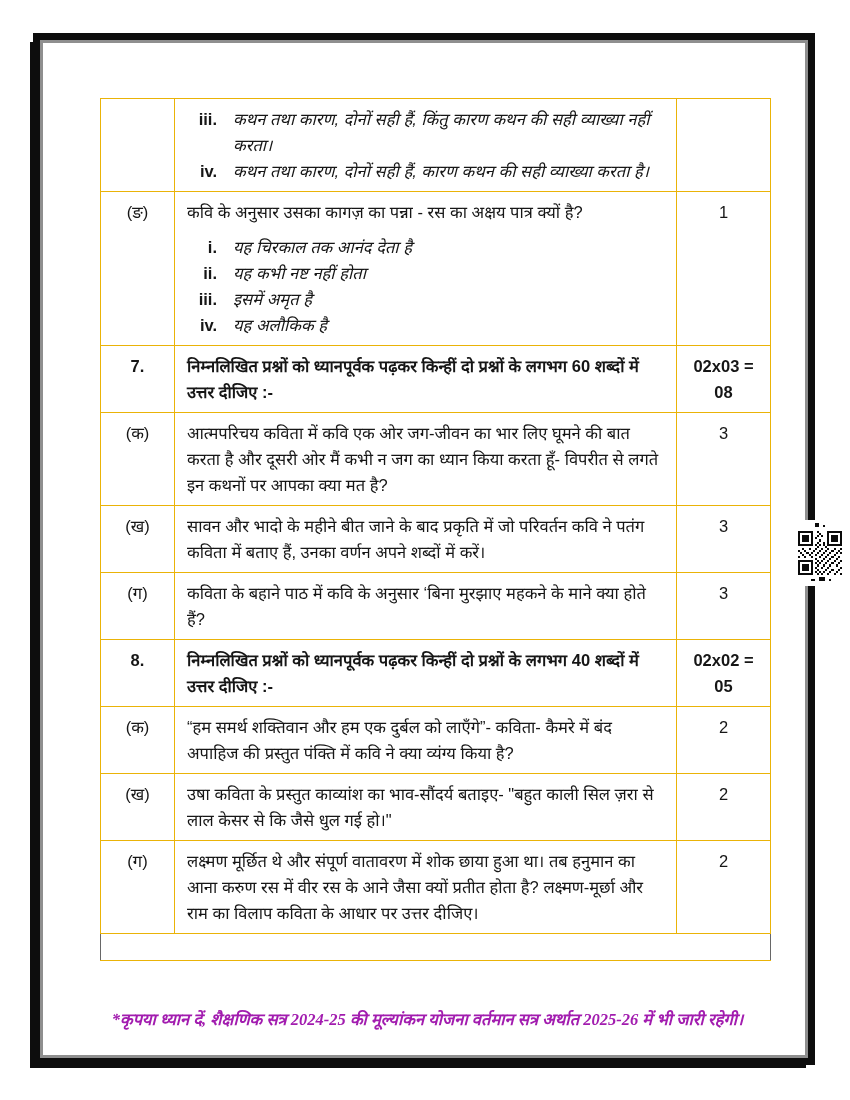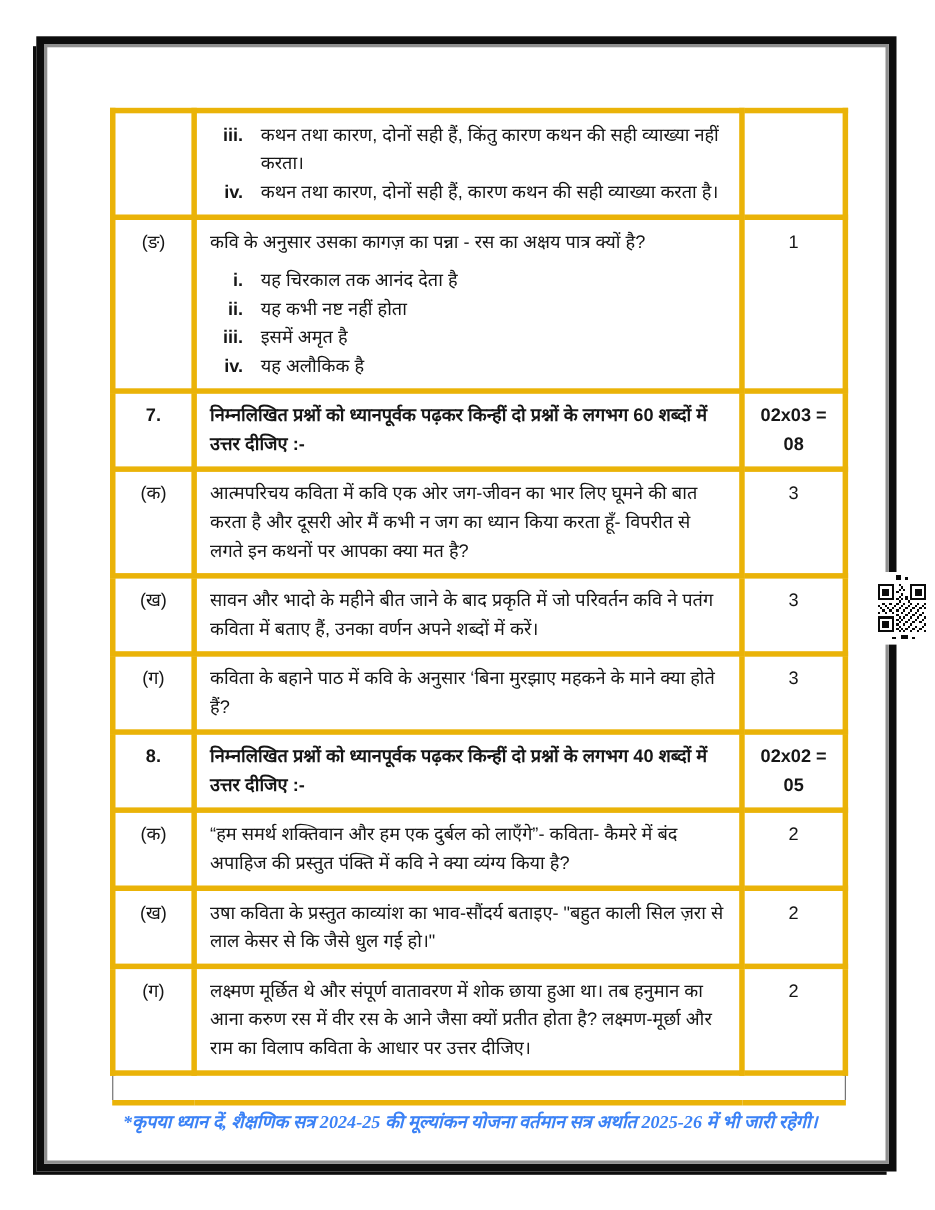--- a/index.html
+++ b/index.html
@@ -17,40 +17,40 @@
     background:#ffffff;
   }
   .frame-inner {
     position:absolute; left:0; top:0; right:0; bottom:0;
     border:3px solid #8f8f8f;
   }
   
   .table-wrap { position:absolute; left:100px; top:98px; width:671px; }
   table.qtable { width:100%; border-collapse:collapse; table-layout:fixed; }
   .qtable td {
-    border:5px solid #eab308;
+    border:1px solid #eab308;
     vertical-align:top;
     font-size:16.5px; line-height:26px;
   }
   .c-num   { width:74px; text-align:center; padding-top:7px; }
   .c-text  { padding:7px 12px 7px 12px; }
   .c-marks { width:94px; text-align:center; padding:7px 6px 0 6px; }
   .row-header td { font-weight:700; }
   .qlist.gap { margin-top:9px; }
   .qlist .li { display:flex; }
   .qlist .marker { flex:0 0 46px; text-align:right; padding-right:16px; font-weight:700; }
-  .qlist .otext { flex:1 1 auto; }
+  .qlist .otext { flex:1 1 auto;font-style:italic; }
   .row-empty td { height:27px; border-left:1px solid #676767; border-right:1px solid #676767; }
   
   .footer {
     position:absolute; left:40px; top:1007px; width:775px;
     text-align:center;
     font-family:"Liberation Serif","DejaVu Serif",serif;
     font-style:italic; font-weight:700;
-    font-size:16.5px; line-height:26px; color:#3b82f6;
+    font-size:16.5px; line-height:26px; color:#a21caf;
   }
   
   .qr {
     position:absolute; left:795px; top:520px; width:50px; height:66px;
     background:#ffffff; display:flex; align-items:center; justify-content:center;
   }
   .qr svg { width:48px; height:62px; display:block; }
 </style>
 </head>
 <body>

